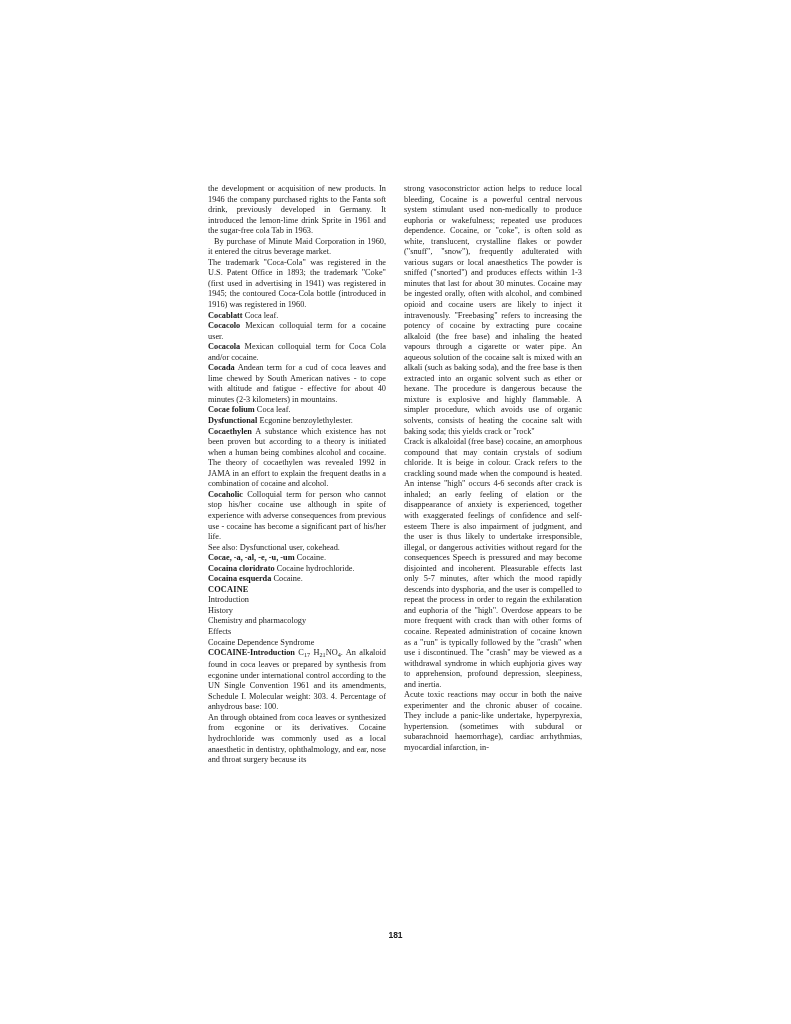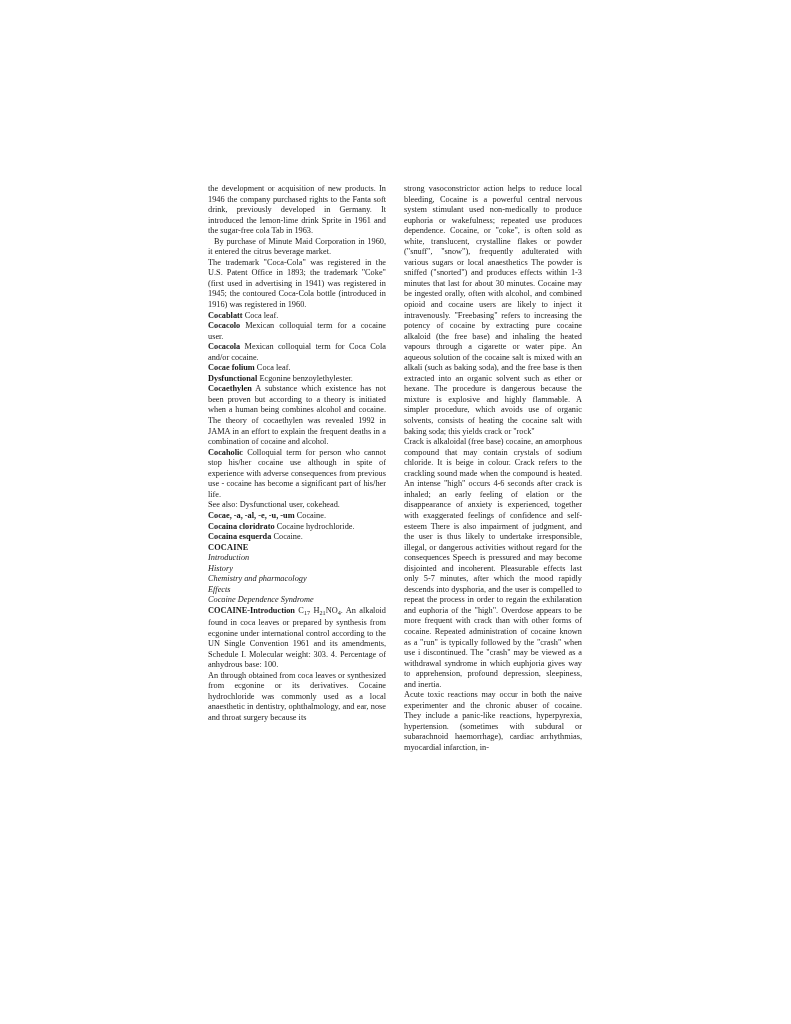--- a/index.html
+++ b/index.html
@@ -46,21 +46,20 @@
   }
   .col p.indent {
     text-indent: 6px;
   }
   .entry-term {
     font-weight: bold;
   }
   .ital {
   }
   .toc {
-    font-style: italic;
     font-size: 8.3px;
     line-height: 10.55px;
     margin: 0;
   }
   .big-head {
     font-weight: bold;
     font-size: 8.3px;
     line-height: 10.55px;
     letter-spacing: 0.2px;
   }
@@ -88,20 +87,21 @@
         <p><span>the development or acquisition of new products. In 1946 the company purchased rights to the Fanta soft drink, previously developed in Germany. It introduced the lemon-lime drink Sprite in 1961 and the sugar-free cola Tab in 1963.</span></p>
         <p class="indent"><span>By purchase of Minute Maid Corporation in 1960, it entered the citrus beverage market.</span></p>
         <p><span>The trademark "Coca-Cola" was registered in the U.S. Patent Office in 1893; the trademark "Coke" (first used in advertising in 1941) was registered in 1945; the contoured Coca-Cola bottle (introduced in 1916) was registered in 1960.</span></p>
 
         <p><span class="entry-term">Cocablatt</span> <span class="ital">Coca leaf.</span></p>
 
         <p><span class="entry-term">Cocacolo</span> <span>Mexican colloquial term for a </span><span class="ital">cocaine</span><span> user.</span></p>
 
         <p><span class="entry-term">Cocacola</span> <span>Mexican colloquial term for Coca Cola and/or </span><span class="ital">cocaine.</span></p>
 
+        <p><span class="entry-term">Cocada</span> <span>Andean term for a cud of </span><span class="ital">coca</span><span> leaves and lime chewed by South American natives - to cope with altitude and fatigue - effective for about 40 minutes (2-3 kilometers) in mountains.</span></p>
 
         <p><span class="entry-term">Cocae folium</span> <span class="ital">Coca leaf.</span></p>
 
         <p><span class="entry-term">Dysfunctional</span> <span class="ital">Ecgonine benzoylethylester.</span></p>
 
         <p><span class="entry-term">Cocaethylen</span> <span>A substance which existence has not been proven but according to a theory is initiated when a human being combines alcohol and </span><span class="ital">cocaine</span><span>. The theory of cocaethylen was revealed 1992 in JAMA in an effort to explain the frequent deaths in a combination of </span><span class="ital">cocaine and alcohol</span><span>.</span></p>
 
         <p><span class="entry-term">Cocaholic</span> <span>Colloquial term for person who cannot stop his/her </span><span class="ital">cocaine</span><span> use although in spite of experience with adverse consequences from previous use - </span><span class="ital">cocaine</span><span> has become a significant part of his/her life.</span></p>
 
         <p><span>See also: </span><span class="ital">Dysfunctional user, cokehead.</span></p>
@@ -125,20 +125,21 @@
         <p><span>An </span><span class="ital">through</span><span> obtained from coca leaves or synthesized from </span><span class="ital">ecgonine</span><span> or its derivatives. </span><span class="ital">Cocaine hydrochloride</span><span> was commonly used as a local anaesthetic in dentistry, ophthalmology, and ear, nose and throat surgery because its</span></p>
 
       </div>
 
       <div class="col">
 
         <p><span>strong vasoconstrictor action helps to reduce local bleeding, Cocaine is a powerful central nervous system </span><span class="ital">stimulant</span><span> used non-medically to produce </span><span class="ital">euphoria</span><span> or wakefulness; repeated use produces dependence. Cocaine, or "coke", is often sold as white, translucent, crystalline flakes or powder ("snuff", "snow"), frequently adulterated with various sugars or local anaesthetics The powder is sniffed ("snorted") and produces effects within 1-3 minutes that last for about 30 minutes. Cocaine may be ingested orally, often with </span><span class="ital">alcohol</span><span>, and combined opioid and cocaine users are likely to inject it intravenously. "Freebasing" refers to increasing the potency of cocaine by extracting pure cocaine alkaloid (the free base) and </span><span class="ital">inhaling</span><span> the heated vapours through a </span><span class="ital">cigarette</span><span> or water pipe. An aqueous solution of the cocaine salt is mixed with an alkali (such as baking soda), and the free base is then extracted into an organic solvent such as ether or hexane. The procedure is dangerous because the mixture is explosive and highly flammable. A simpler procedure, which avoids use of organic solvents, consists of heating the cocaine salt with baking soda; this yields crack or "rock"</span></p>
 
         <p><span>Crack is alkaloidal (free base) cocaine, an amorphous compound that may contain crystals of sodium chloride. It is beige in colour. Crack refers to the crackling sound made when the compound is heated. An intense "high" occurs 4-6 seconds after </span><span class="ital">crack</span><span> is inhaled; an early feeling of elation or the disappearance of anxiety is experienced, together with exaggerated feelings of confidence and self-esteem There is also impairment of judgment, and the user is thus likely to undertake irresponsible, illegal, or dangerous activities without regard for the consequences Speech is pressured and may become disjointed and incoherent. Pleasurable effects last only 5-7 minutes, after which the mood rapidly descends into dysphoria, and the user is compelled to repeat the process in order to regain the exhilaration and </span><span class="ital">euphoria</span><span> of the "high". </span><span class="ital">Overdose</span><span> appears to be more frequent with </span><span class="ital">crack</span><span> than with other forms of cocaine. Repeated administration of cocaine known as a "run" is typically followed by the "crash" when use i discontinued. The "crash" may be viewed as a </span><span class="ital">withdrawal</span><span> syndrome in which euphjoria gives way to apprehension, profound depression, sleepiness, and inertia.</span></p>
 
-        <p><span>Acute toxic reactions may occur in both the naive experimenter and the chronic abuser of cocaine. They include a panic-like </span><span class="ital">reactions</span><span>, hyperpyrexia, hypertension. (sometimes with subdural or subarachnoid haemorrhage), cardiac arrhythmias, myocardial infarction, in-</span></p>
+        <p><span>Acute toxic reactions may occur in both the naive experimenter and the chronic abuser of cocaine. They include a panic-like </span><span class="ital">undertake</span><span>, hyperpyrexia, hypertension. (sometimes with subdural or subarachnoid haemorrhage), cardiac arrhythmias, myocardial infarction, in-</span></p>
 
       </div>
 
     </div>
   </div>
 
+  <div class="page-number">181</div>
 </div>
 
 </body></html>

